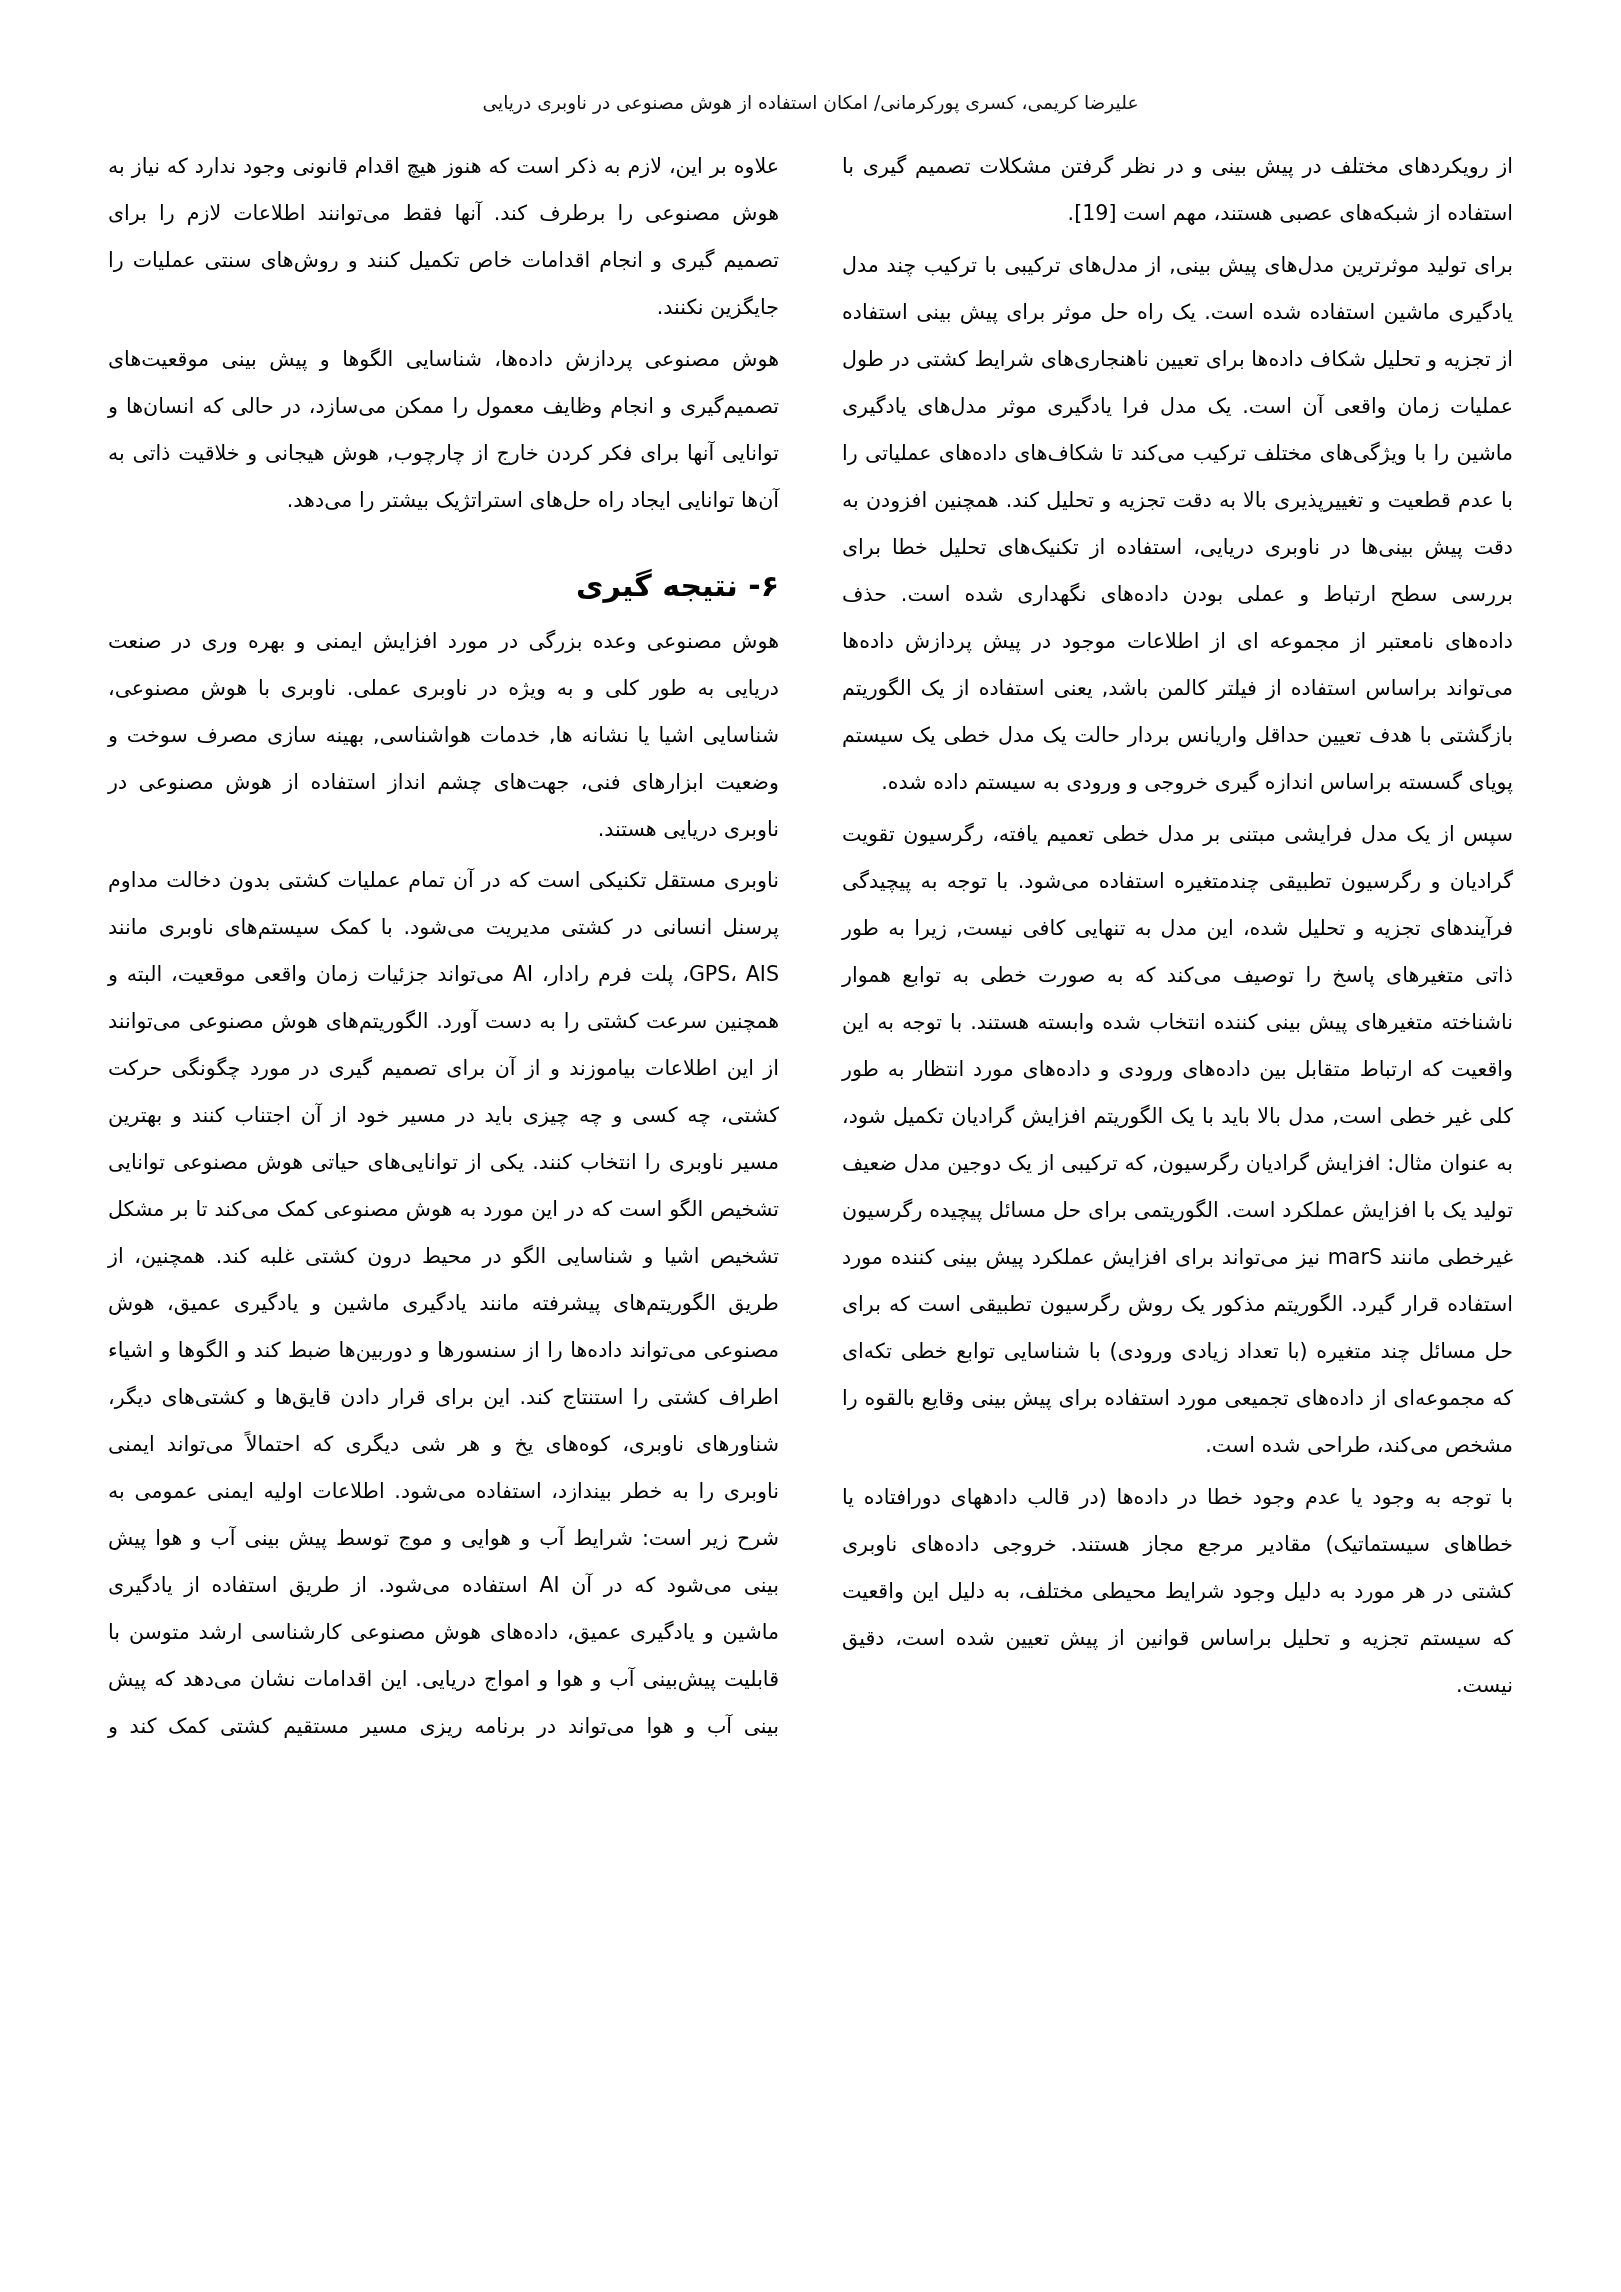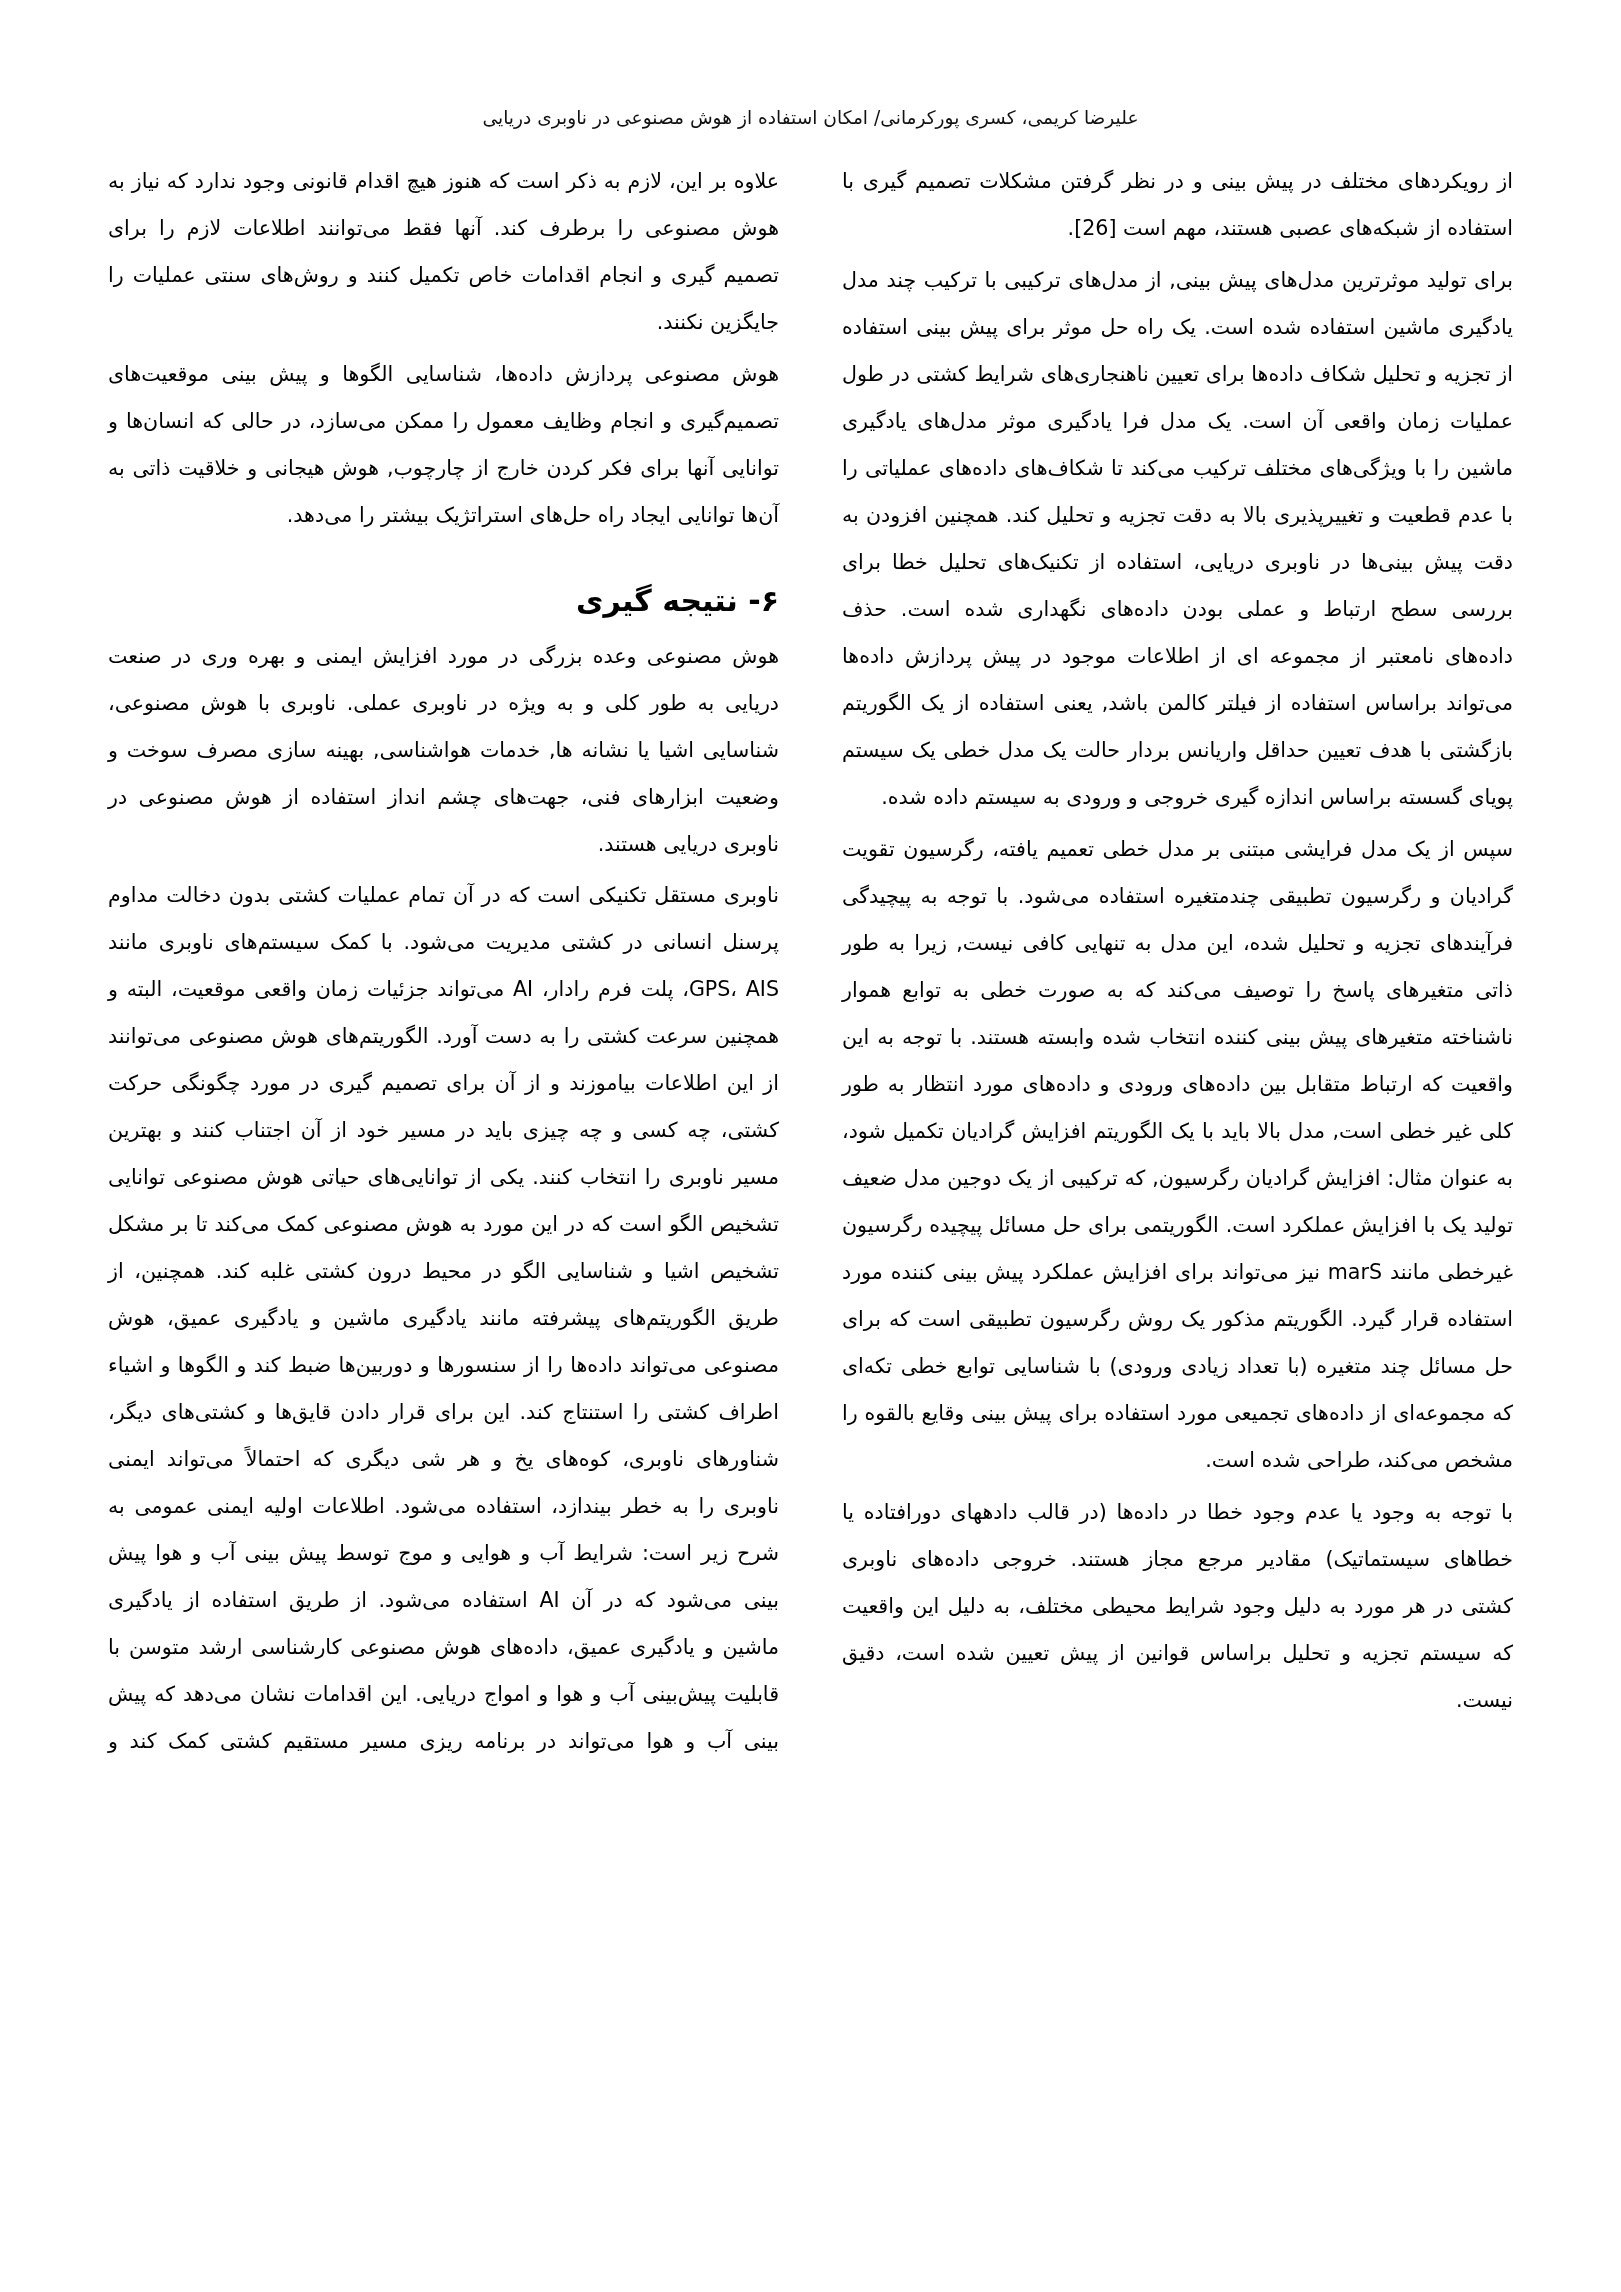--- a/index.html
+++ b/index.html
@@ -8,21 +8,20 @@
     background: #ffffff;
   }
   .page {
     position: relative;
     width: 1621px;
     height: 1747px;
     background: #ffffff;
     color: #000000;
     font-family: "DejaVu Sans", sans-serif;
     overflow: hidden;
-    margin-top: 15px;
   }
   .page-header {
     position: absolute;
     top: 86px;
     left: 0;
     width: 100%;
     text-align: center;
     direction: rtl;
     font-size: 18.6px;
     line-height: 33px;
@@ -72,21 +71,21 @@
 </head>
 <body>
 
 <div class="page">
 
   <div class="page-header">علیرضا کریمی، کسری پورکرمانی/ امکان استفاده از هوش مصنوعی در ناوبری دریایی</div>
 
   <div class="columns">
 
     <div class="col">
-      <p>از رویکردهای مختلف در پیش بینی و در نظر گرفتن مشکلات تصمیم گیری با استفاده از شبکه‌های عصبی هستند، مهم است [26].</p>
+      <p>از رویکردهای مختلف در پیش بینی و در نظر گرفتن مشکلات تصمیم گیری با استفاده از شبکه‌های عصبی هستند، مهم است [19].</p>
       <p>برای تولید موثرترین مدل‌های پیش بینی, از مدل‌های ترکیبی با ترکیب چند مدل یادگیری ماشین استفاده شده است. یک راه حل موثر برای پیش بینی استفاده از تجزیه و تحلیل شکاف داده‌ها برای تعیین ناهنجاری‌های شرایط کشتی در طول عملیات زمان واقعی آن است. یک مدل فرا یادگیری موثر مدل‌های یادگیری ماشین را با ویژگی‌های مختلف ترکیب می‌کند تا شکاف‌های داده‌های عملیاتی را با عدم قطعیت و تغییرپذیری بالا به دقت تجزیه و تحلیل کند. همچنین افزودن به دقت پیش بینی‌ها در ناوبری دریایی، استفاده از تکنیک‌های تحلیل خطا برای بررسی سطح ارتباط و عملی بودن داده‌های نگهداری شده است. حذف داده‌های نامعتبر از مجموعه ای از اطلاعات موجود در پیش پردازش داده‌ها می‌تواند براساس استفاده از فیلتر کالمن باشد, یعنی استفاده از یک الگوریتم بازگشتی با هدف تعیین حداقل واریانس بردار حالت یک مدل خطی یک سیستم پویای گسسته براساس اندازه گیری خروجی و ورودی به سیستم داده شده.</p>
       <p>سپس از یک مدل فرایشی مبتنی بر مدل خطی تعمیم یافته، رگرسیون تقویت گرادیان و رگرسیون تطبیقی چندمتغیره استفاده می‌شود. با توجه به پیچیدگی فرآیندهای تجزیه و تحلیل شده، این مدل به تنهایی کافی نیست, زیرا به طور ذاتی متغیرهای پاسخ را توصیف می‌کند که به صورت خطی به توابع هموار ناشناخته متغیرهای پیش بینی کننده انتخاب شده وابسته هستند. با توجه به این واقعیت که ارتباط متقابل بین داده‌های ورودی و داده‌های مورد انتظار به طور کلی غیر خطی است, مدل بالا باید با یک الگوریتم افزایش گرادیان تکمیل شود، به عنوان مثال: افزایش گرادیان رگرسیون, که ترکیبی از یک دوجین مدل ضعیف تولید یک با افزایش عملکرد است. الگوریتمی برای حل مسائل پیچیده رگرسیون غیرخطی مانند marS نیز می‌تواند برای افزایش عملکرد پیش بینی کننده مورد استفاده قرار گیرد. الگوریتم مذکور یک روش رگرسیون تطبیقی است که برای حل مسائل چند متغیره (با تعداد زیادی ورودی) با شناسایی توابع خطی تکه‌ای که مجموعه‌ای از داده‌های تجمیعی مورد استفاده برای پیش بینی وقایع بالقوه را مشخص می‌کند، طراحی شده است.</p>
       <p>با توجه به وجود یا عدم وجود خطا در داده‌ها (در قالب دادههای دورافتاده یا خطاهای سیستماتیک) مقادیر مرجع مجاز هستند. خروجی داده‌های ناوبری کشتی در هر مورد به دلیل وجود شرایط محیطی مختلف، به دلیل این واقعیت که سیستم تجزیه و تحلیل براساس قوانین از پیش تعیین شده است، دقیق نیست.</p>
     </div>
 
     <div class="col">
       <p>علاوه بر این، لازم به ذکر است که هنوز هیچ اقدام قانونی وجود ندارد که نیاز به هوش مصنوعی را برطرف کند. آنها فقط می‌توانند اطلاعات لازم را برای تصمیم گیری و انجام اقدامات خاص تکمیل کنند و روش‌های سنتی عملیات را جایگزین نکنند.</p>
       <p>هوش مصنوعی پردازش داده‌ها، شناسایی الگوها و پیش بینی موقعیت‌های تصمیم‌گیری و انجام وظایف معمول را ممکن می‌سازد، در حالی که انسان‌ها و توانایی آنها برای فکر کردن خارج از چارچوب, هوش هیجانی و خلاقیت ذاتی به آن‌ها توانایی ایجاد راه حل‌های استراتژیک بیشتر را می‌دهد.</p>
       <h2>۶- نتیجه گیری</h2>
       <p>هوش مصنوعی وعده بزرگی در مورد افزایش ایمنی و بهره وری در صنعت دریایی به طور کلی و به ویژه در ناوبری عملی. ناوبری با هوش مصنوعی، شناسایی اشیا یا نشانه ها, خدمات هواشناسی, بهینه سازی مصرف سوخت و وضعیت ابزارهای فنی، جهت‌های چشم انداز استفاده از هوش مصنوعی در ناوبری دریایی هستند.</p>

